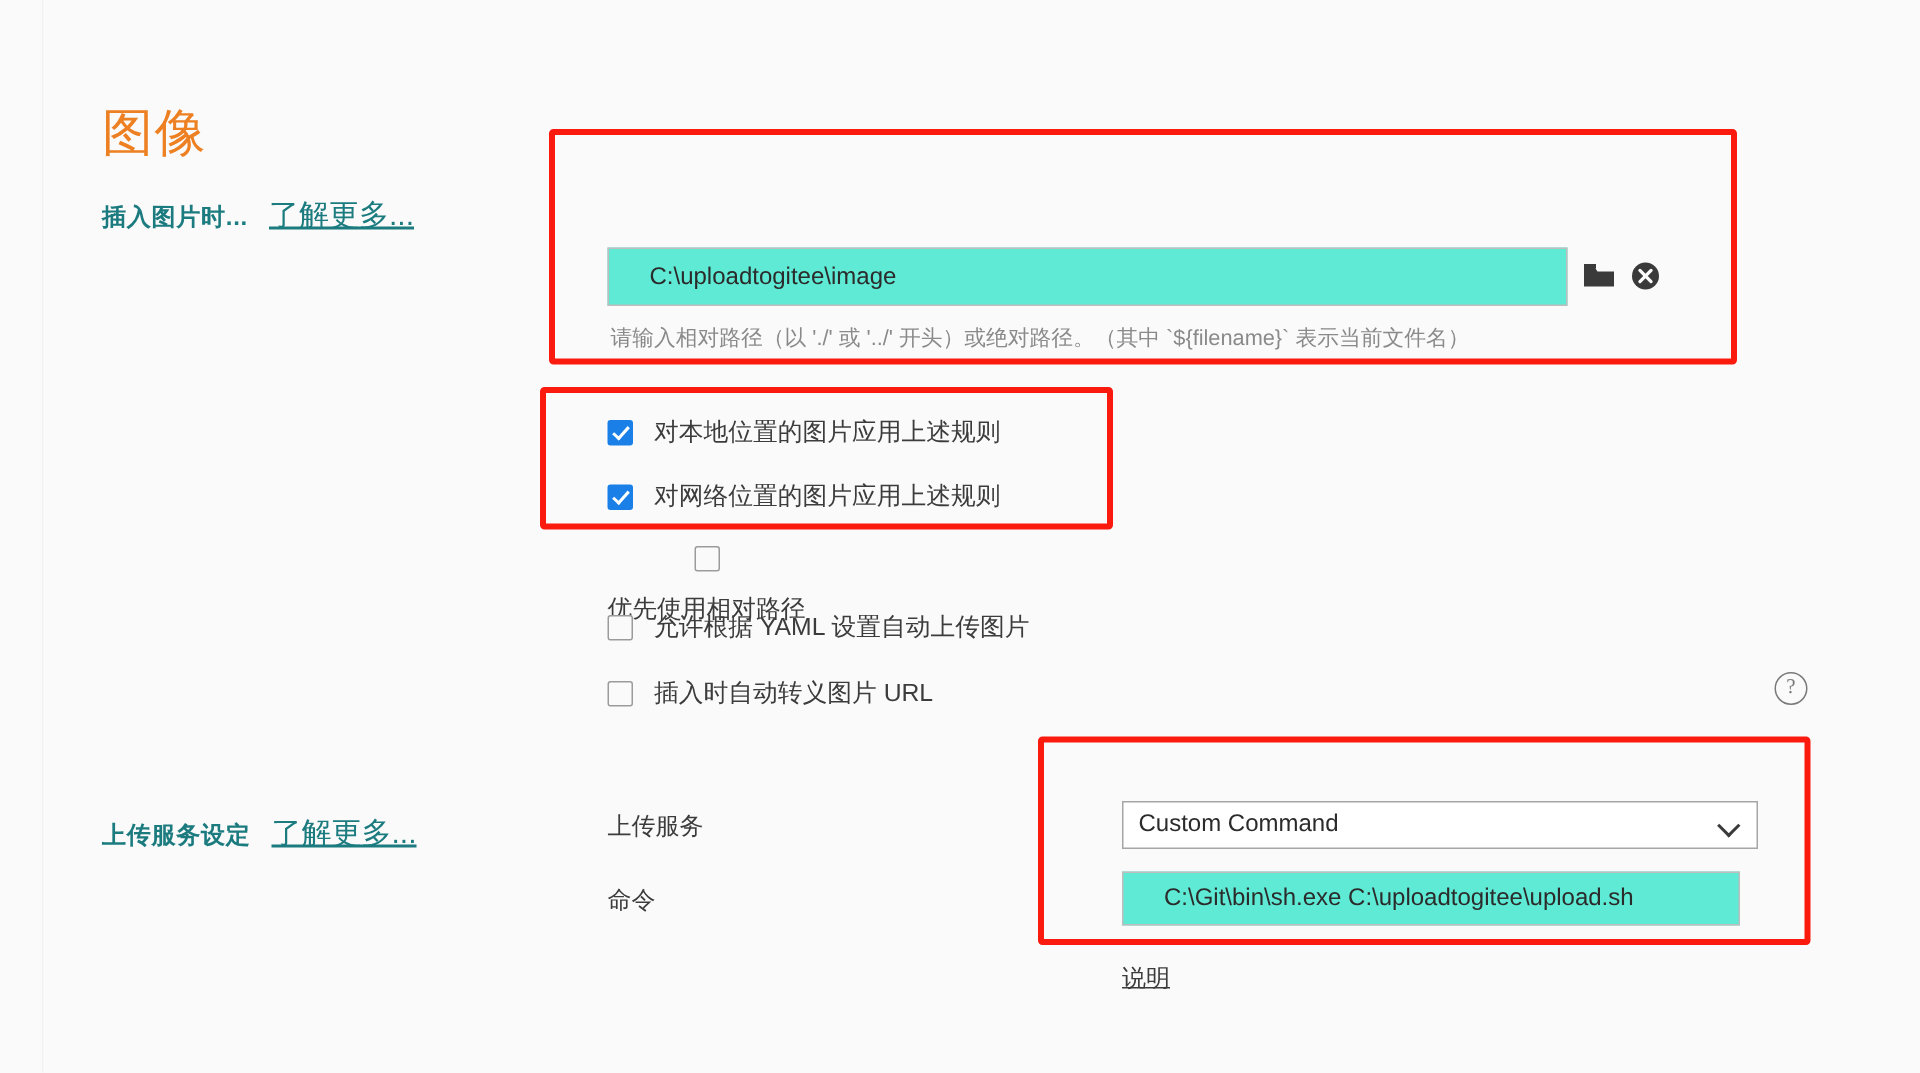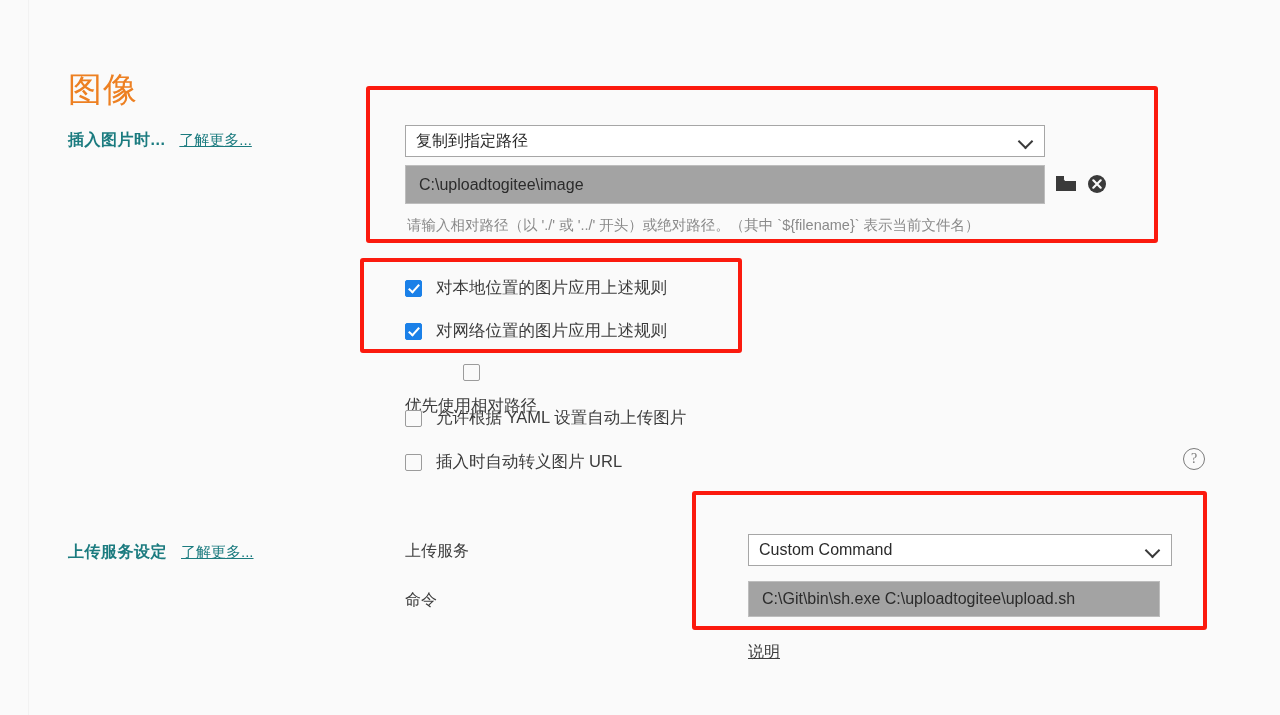--- a/index.html
+++ b/index.html
@@ -54,21 +54,21 @@
     gap: 14px;
     white-space: nowrap;
   }
   .row-label .label-text {
     font-weight: bold;
     font-size: 16px;
     color: #1B7B7F;
     letter-spacing: .5px;
   }
   .row-label .learn-more {
-    font-size: 15px;
+    font-size: 20px;
     color: #1B7B7F;
     text-decoration: underline;
     cursor: pointer;
     text-align: center;
   }
 
   
   .select-box {
     position: absolute;
     background: #ffffff;
@@ -99,25 +99,25 @@
     top: 3px;
     width: 9px;
     height: 9px;
     border-right: 2px solid #3a3a3a;
     border-bottom: 2px solid #3a3a3a;
     transform: rotate(45deg);
   }
 
   .text-input {
     position: absolute;
-    background: #a3a3a3;
+    background: #5eead4;
     border: 1px solid #bdbdbd;
     display: flex;
     align-items: center;
-    padding: 0 13px;
+    padding: 0 27px;
     font-size: 16px;
     color: #2b2b2b;
     cursor: text;
   }
 
   .hint-text {
     position: absolute;
     font-size: 14.5px;
     color: #8a8a8a;
     white-space: nowrap;
@@ -231,24 +231,20 @@
 
   <div class="left-rule"></div>
 
   <div class="section-title">图像</div>
 
   <div class="row-label" style="left:68px; top:130px;">
     <span class="label-text">插入图片时...</span>
     <span class="learn-more">了解更多...</span>
   </div>
 
-  <div class="select-box" style="left:405px; top:125px; width:640px; height:32px;">
-    <span class="sel-value">复制到指定路径</span>
-    <span class="chev"></span>
-  </div>
 
   <div class="text-input" style="left:405px; top:165px; width:640px; height:39px;">
     <span>C:\uploadtogitee\image</span>
   </div>
 
   <div class="icon-btn" style="left:1055px; top:174px;">
     <svg width="22" height="20" viewBox="0 0 22 20" aria-hidden="true">
       <path d="M1 4 L1 17 L21 17 L21 7 L10 7 L8 4 Z" fill="#3a3a3a"></path>
       <rect x="1" y="2" width="8" height="3" fill="#3a3a3a"></rect>
     </svg>

